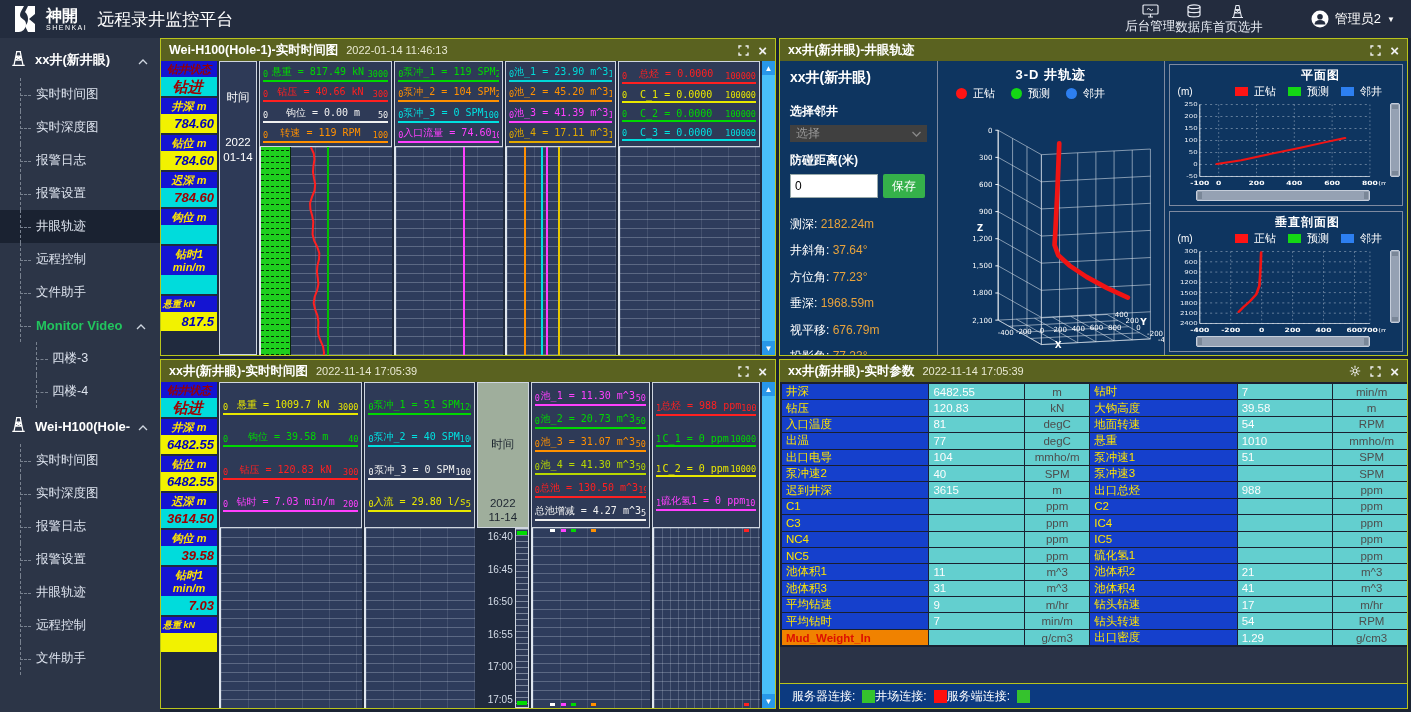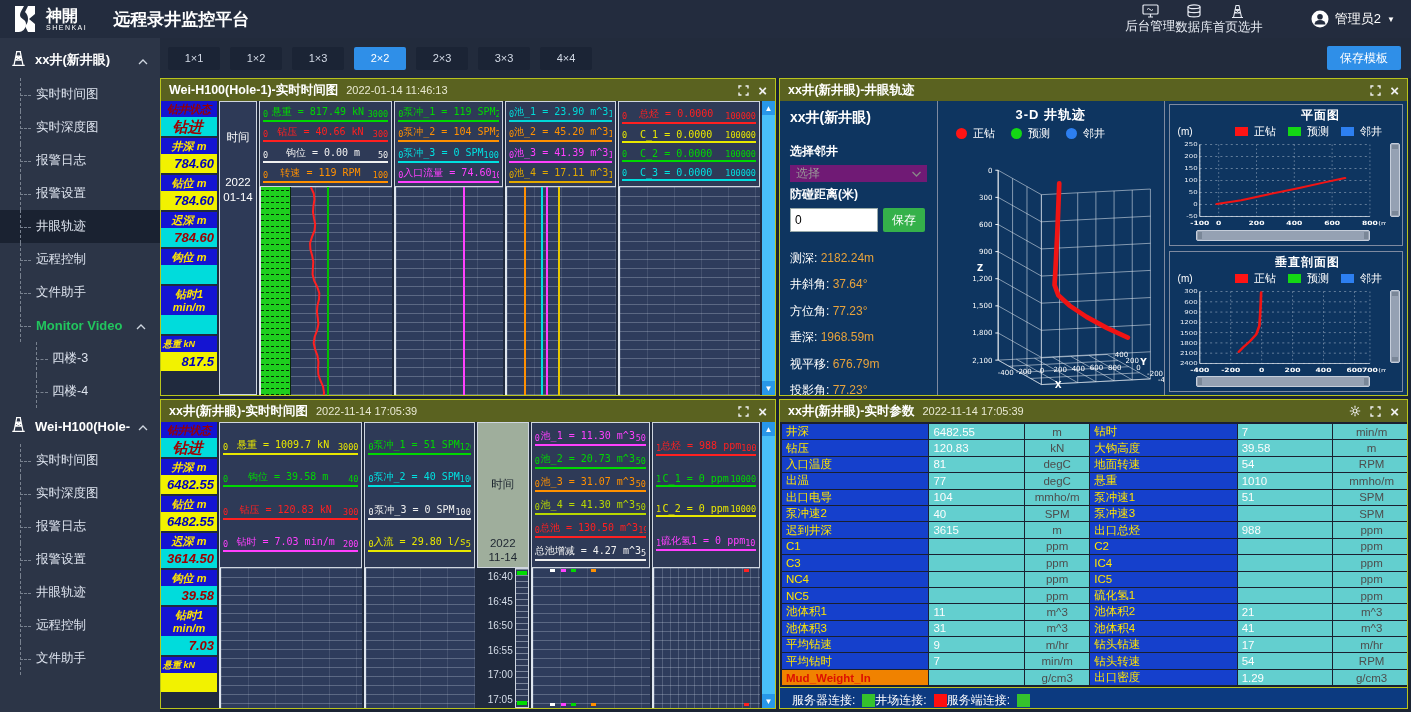--- a/index.html
+++ b/index.html
@@ -5,21 +5,21 @@
   *{box-sizing:border-box;margin:0;padding:0}
   html,body{width:1411px;height:712px;overflow:hidden}
   body{background:#1b2433;font-family:"Liberation Sans","DejaVu Sans",sans-serif;-webkit-font-smoothing:antialiased}
 
   
   .topbar{height:38px;background:#232c3e;display:flex;align-items:center;padding:0 16px 0 12px;gap:10px}
   .logo{display:flex;align-items:center;gap:8px}
   .brandcol{display:flex;flex-direction:column;line-height:1}
   .brand-cn{font-size:16px;font-weight:bold;color:#fff}
   .brand-en{font-size:7px;color:#fff;letter-spacing:1.5px}
-  .app-title{font-size:17px;font-weight:bold;color:#fff;margin-left:16px}
+  .app-title{font-size:17px;font-weight:normal;color:#fff;}
   .topnav{margin-left:auto;display:flex;align-items:center}
   .nav-item{color:#e8ecf4;font-size:12.5px;text-align:center;cursor:pointer;line-height:1.1}
   .nav-item svg{display:block;margin:0 auto 2px}
   .user{display:flex;align-items:center;gap:6px;color:#fff;font-size:13px;cursor:pointer}
   .caret{font-size:8px;color:#fff}
 
   
   .layout{display:flex;height:674px}
   .sidebar{width:160px;background:#2c3547;flex-shrink:0;overflow:hidden;padding-top:4px}
   .main{flex:1;display:flex;flex-direction:column;min-width:0}
@@ -101,21 +101,21 @@
 
   
   .scrollcol{width:13px;flex-shrink:0;margin-left:2px;background:#49c0f8;display:flex;flex-direction:column;justify-content:space-between;align-items:stretch;cursor:pointer}
   .sc-btn{height:14px;background:#2897e8;color:#fff;font-size:8px;display:flex;align-items:center;justify-content:center}
 
   
   .traj{background:#0e3560}
   .tinfo{width:158px;padding:8px 10px;flex-shrink:0;border-right:1px solid #7e8aa0;display:flex;flex-direction:column;color:#fff}
   .tinfo h3{font-size:14px;margin:0 0 12px;font-weight:bold}
   .flabel{font-size:12px;font-weight:bold;margin:4px 0 5px}
-  .select{height:24px;background:#701a75;color:#999;font-size:12px;display:flex;align-items:center;justify-content:space-between;padding:0 6px;cursor:pointer;}
+  .select{height:24px;background:#404040;color:#999;font-size:12px;display:flex;align-items:center;justify-content:space-between;padding:0 6px;cursor:pointer;margin-bottom:6px}
   .dist-row{display:flex;gap:5px;margin-bottom:8px}
   .dist-input{width:88px;height:24px;background:#fff;border:1px solid #9aa;font-size:12px;padding:0 4px;font-family:inherit}
   .save-small{background:#35b14a;color:#fff;border:none;font-size:12px;padding:0 9px;height:24px;cursor:pointer;border-radius:2px;font-family:inherit}
   .stat{font-size:12px;margin-top:9.5px;white-space:nowrap}
   .stat .sv{color:#e8a33c}
   .t3d{flex:1.02;position:relative;border-right:1px solid #7e8aa0;display:flex;flex-direction:column;align-items:center;padding-top:5px;min-width:0}
   .t3d-title{color:#fff;font-weight:bold;font-size:13px;letter-spacing:1px}
   .legend{display:flex;gap:16px;align-items:center;margin-top:2px;align-self:flex-start;padding-left:18px}
   .lg{display:flex;gap:6px;align-items:center;color:#fff;font-size:11px;white-space:nowrap}
   .lg i{width:11px;height:11px;border-radius:50%;display:inline-block}
@@ -258,32 +258,20 @@
       </div>
       <div class="titem">
         <span>远程控制</span>
       </div>
       <div class="titem">
         <span>文件助手</span>
       </div>
     </aside>
 
   <div class="main">
-    <div class="toolbar">
-      <span id="laybtns" style="display:flex;gap:10px">
-          <button class="lay-btn">1×1</button>
-          <button class="lay-btn">1×2</button>
-          <button class="lay-btn">1×3</button>
-          <button class="lay-btn active">2×2</button>
-          <button class="lay-btn">2×3</button>
-          <button class="lay-btn">3×3</button>
-          <button class="lay-btn">4×4</button>
-        </span>
-      <button class="save-btn">保存模板</button>
-    </div>
 
     <div class="grid">
 
       <section class="panel">
         <div class="ptitle">
           <span class="t">Wei-H100(Hole-1)-实时时间图</span>
           <span class="dt">2022-01-14 11:46:13</span>
           <span class="picons">
             <span class="pic">
                 <svg width="11" height="11" viewBox="0 0 11 11" fill="none" stroke="#f0f0f0" stroke-width="1.4">

